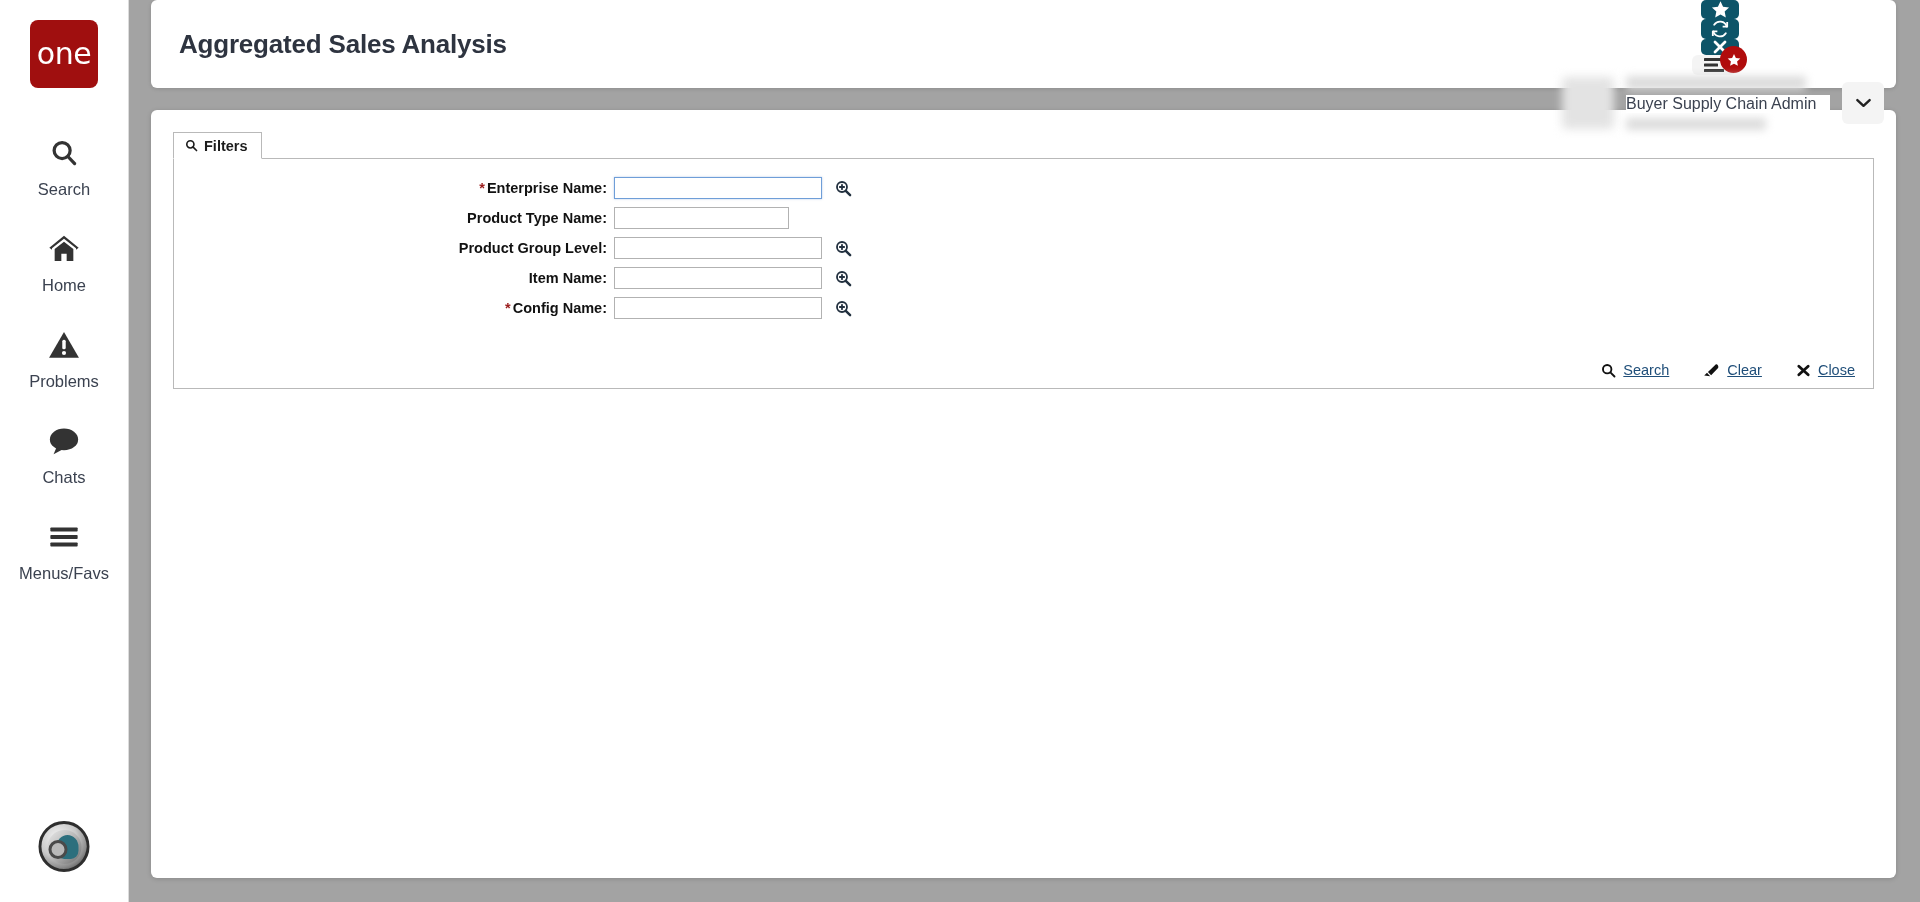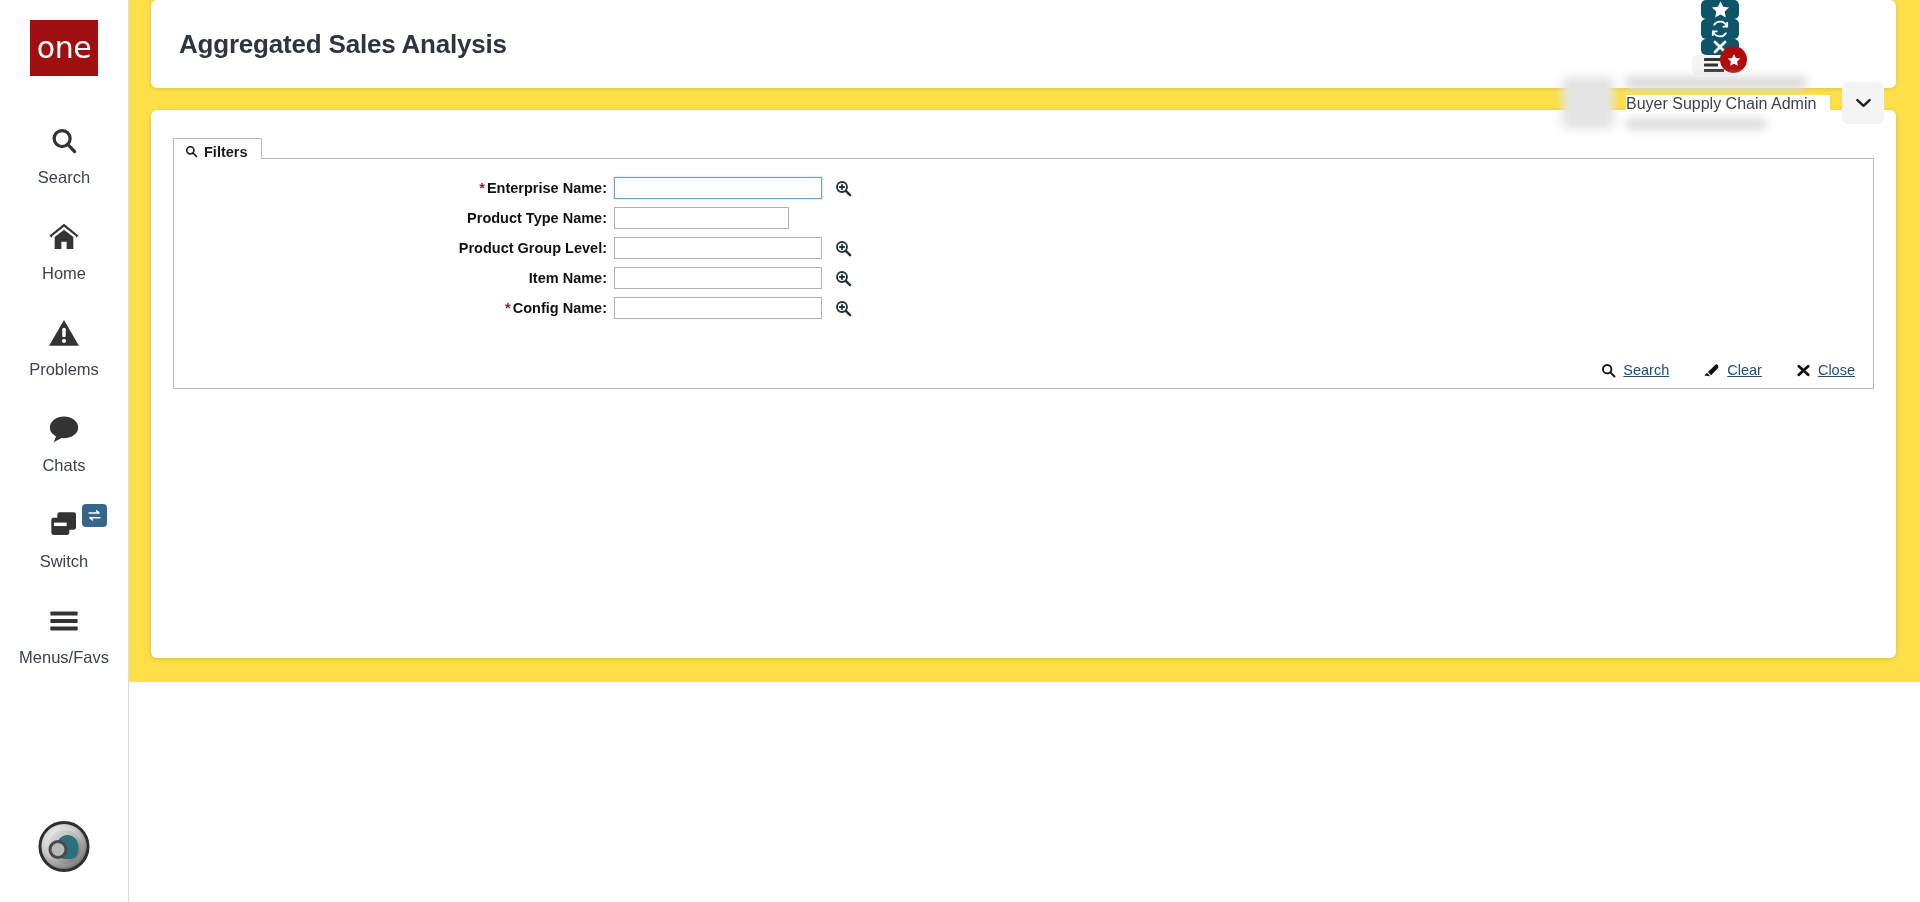--- a/index.html
+++ b/index.html
@@ -23,24 +23,24 @@
     height: 902px;
     background: #ffffff;
     border-right: 1px solid #dcdcdc;
     flex: 0 0 129px;
     position: relative;
     display: flex;
     flex-direction: column;
     align-items: center;
   }
   .logo {
-    width: 68px; height: 56px;
+    width: 68px; height: 68px;
     margin-top: 20px;
     background: #a00f0f;
-    border-radius: 0;
+    border-radius: 8px;
     display: flex; align-items: center; justify-content: center;
   }
   .logo-text {
     color: #ffffff;
     font-size: 30px;
     font-weight: 400;
     letter-spacing: -0.5px;
     line-height: 1;
     font-family: "DejaVu Sans", sans-serif;
   }
@@ -115,22 +115,22 @@
     left: -8px; top: 5px;
     width: 13px; height: 13px;
     border-radius: 50%;
     border: 3px solid #4a4a4a;
     background: #b9b9b9;
   }
 
   
   .main {
     flex: 1 1 auto;
-    height: 682px;
-    background: #fde047;
+    height: 902px;
+    background: #a3a3a3;
     position: relative;
     display: flex;
     flex-direction: column;
     padding: 0;
   }
 
   
   .titlebar {
     margin: 0 24px 0 22px;
     height: 88px;
@@ -269,21 +269,21 @@
     height: 27px;
     padding: 0 13px 0 11px;
     border: 1px solid #b9b9b9;
     border-bottom: 1px solid #ffffff;
     background: #ffffff;
     display: flex; align-items: center;
     font-size: 14.5px;
     font-weight: bold;
     color: #1c1c1c;
     position: relative;
-    top: 7px;
+    top: 1px;
     cursor: pointer;
     font-family: "Liberation Sans", sans-serif;
   }
   .tab .tab-icon { margin-right: 6px; display: flex; align-items: center; }
 
   .filters-body {
     border-left: 1px solid #b9b9b9;
     border-right: 1px solid #b9b9b9;
     border-bottom: 1px solid #b9b9b9;
     padding: 14px 0 0 0;
@@ -415,35 +415,20 @@
       <div class="nav-item">
         <div class="nav-icon">
           <svg width="32" height="28" viewBox="0 0 24 21" fill="#333">
             <ellipse cx="12" cy="9.3" rx="10.6" ry="8.1"></ellipse>
             <path d="M6.5 15 L4.2 20.4 L10.5 17 Z"></path>
           </svg>
         </div>
         <div class="nav-label">Chats</div>
       </div>
 
-      <div class="nav-item">
-        <div class="nav-icon">
-          <svg width="32" height="30" viewBox="0 0 24 22" fill="#333">
-            <rect x="7" y="1.5" width="14" height="13" rx="1.6"></rect>
-            <rect x="2.5" y="5.5" width="13.5" height="13" rx="1.6"></rect>
-            <rect x="4.5" y="9.2" width="9.5" height="2.6" fill="#fff"></rect>
-          </svg>
-          <div class="switch-badge">
-            <svg width="15" height="13" viewBox="0 0 16 14" fill="none" stroke="#fff" stroke-width="1.6" stroke-linecap="round">
-              <path d="M2.2 4.3 H12.6 M10.2 1.9 L12.9 4.3 M13.8 9.5 H3.4 M5.8 11.9 L3.1 9.5"></path>
-            </svg>
-          </div>
-        </div>
-        <div class="nav-label">Switch</div>
-      </div>
 
       <div class="nav-item">
         <div class="nav-icon">
           <svg width="32" height="26" viewBox="0 0 24 20" fill="#333">
             <rect x="1.5" y="2.6" width="21" height="3.2" rx="0.6"></rect>
             <rect x="1.5" y="8.4" width="21" height="3.2" rx="0.6"></rect>
             <rect x="1.5" y="14.2" width="21" height="3.2" rx="0.6"></rect>
           </svg>
         </div>
         <div class="nav-label">Menus/Favs</div>

